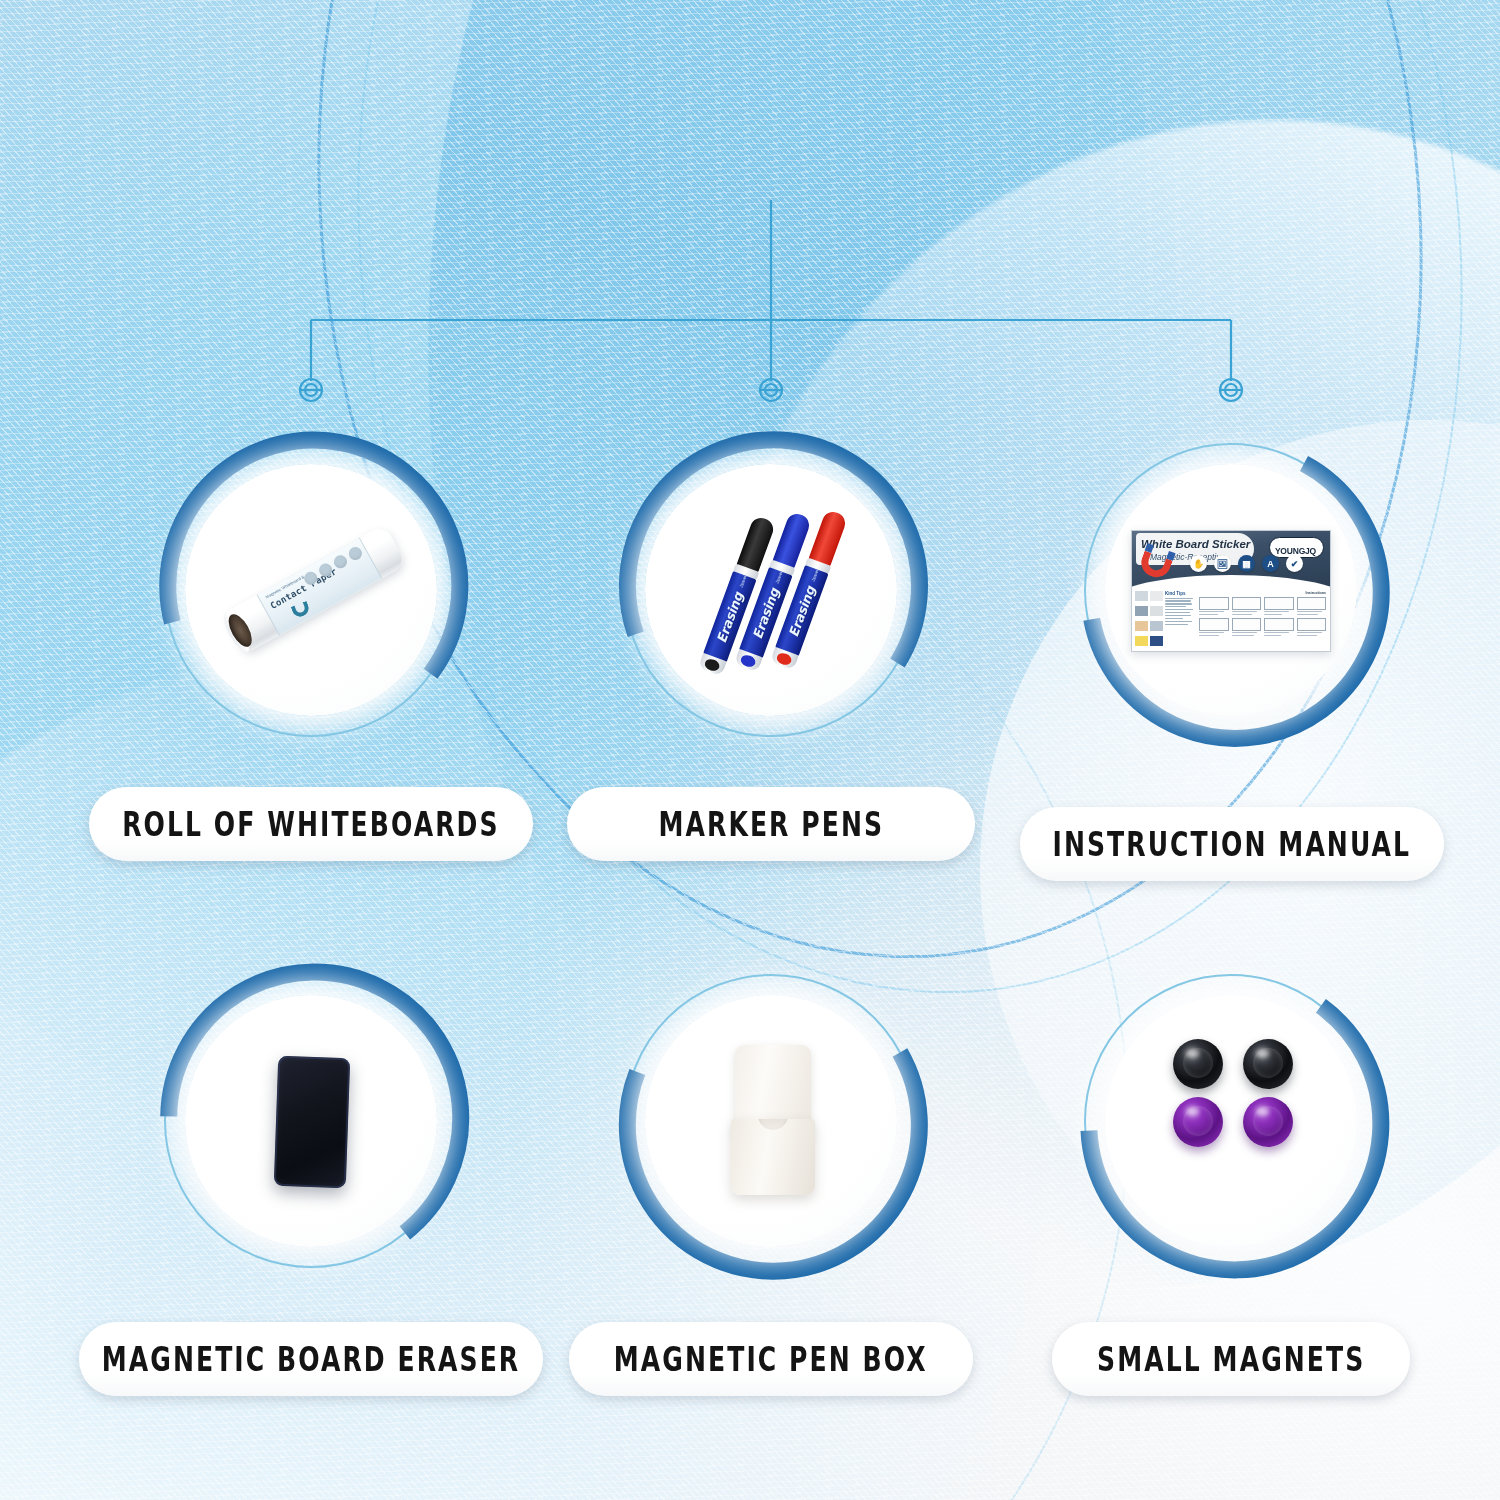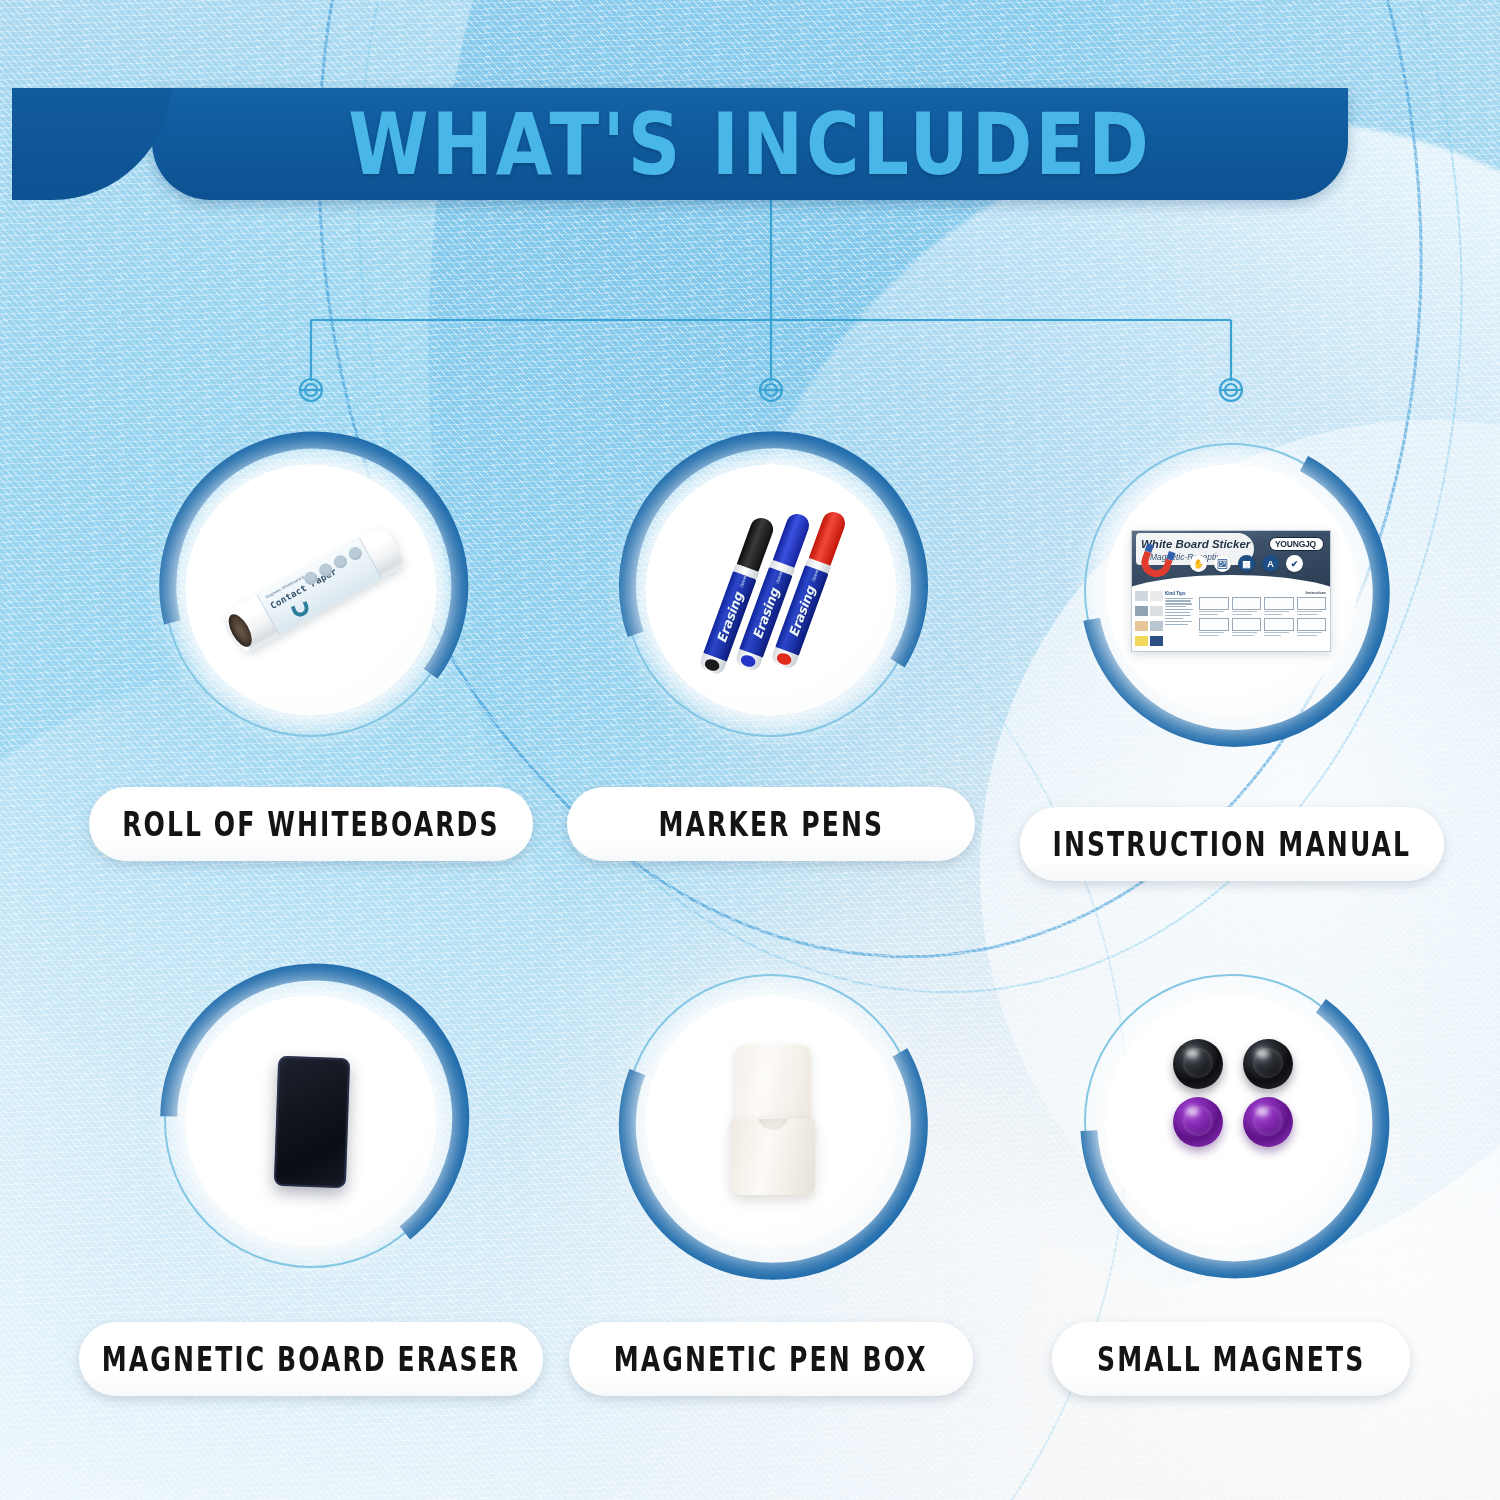--- a/index.html
+++ b/index.html
@@ -272,21 +272,21 @@
   }
   .manual-titlebg {
     position: absolute; left: 4px; top: 2px; width: 118px; height: 32px;
     background: rgba(255,255,255,.93);
     border-radius: 4px 16px 16px 4px;
   }
   .manual-brand {
     position: absolute; right: 6px; top: 6px;
     background: #ffffff; border: 1.5px solid #16283c;
     border-radius: 11px;
-    padding: 1px 7px 1px 5px;
+    padding: 8px 7px 1px 5px;
     font-size: 8.5px; font-weight: 700; color: #16283c;
     font-family: "Liberation Sans", sans-serif;
     letter-spacing: -.2px;
   }
   .manual-magnet {
     position: absolute; left: 8px; top: 24px;
     width: 30px; height: 22px;
     border-radius: 16px 16px 0 0;
     border: 7px solid #e03b2e;
     border-bottom: none;
@@ -704,17 +704,14 @@
           </div>
         </div>
       </div>
       <div class="pill" style="left:-20px; top:360px; width:358px;">
         <span class="pill-txt">SMALL MAGNETS</span>
       </div>
     </div>
 
   </div>
 
-  <div class="banner">
-    <span class="banner-title">WHAT'S INCLUDED</span>
-  </div>
 
 </div>
 
 </body></html>

